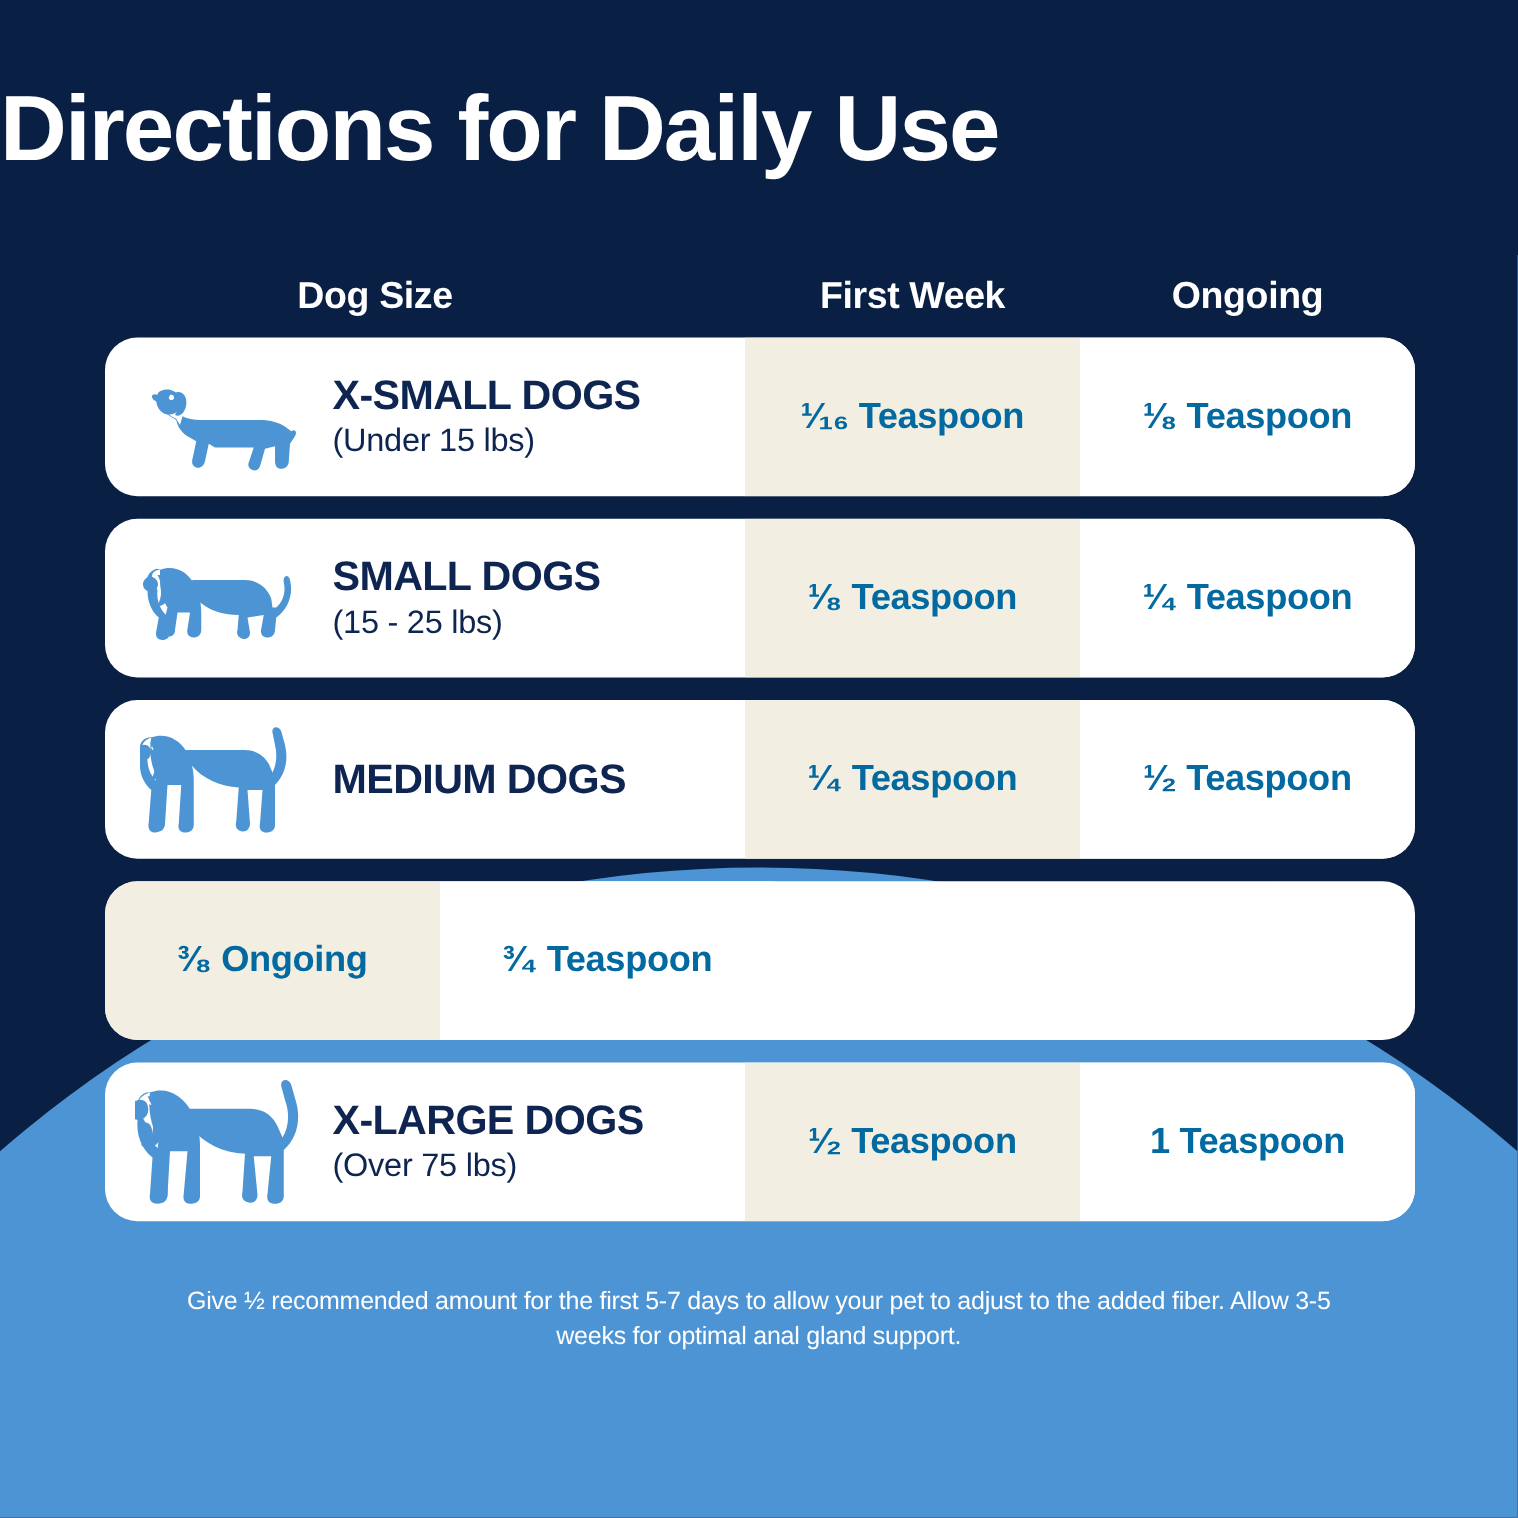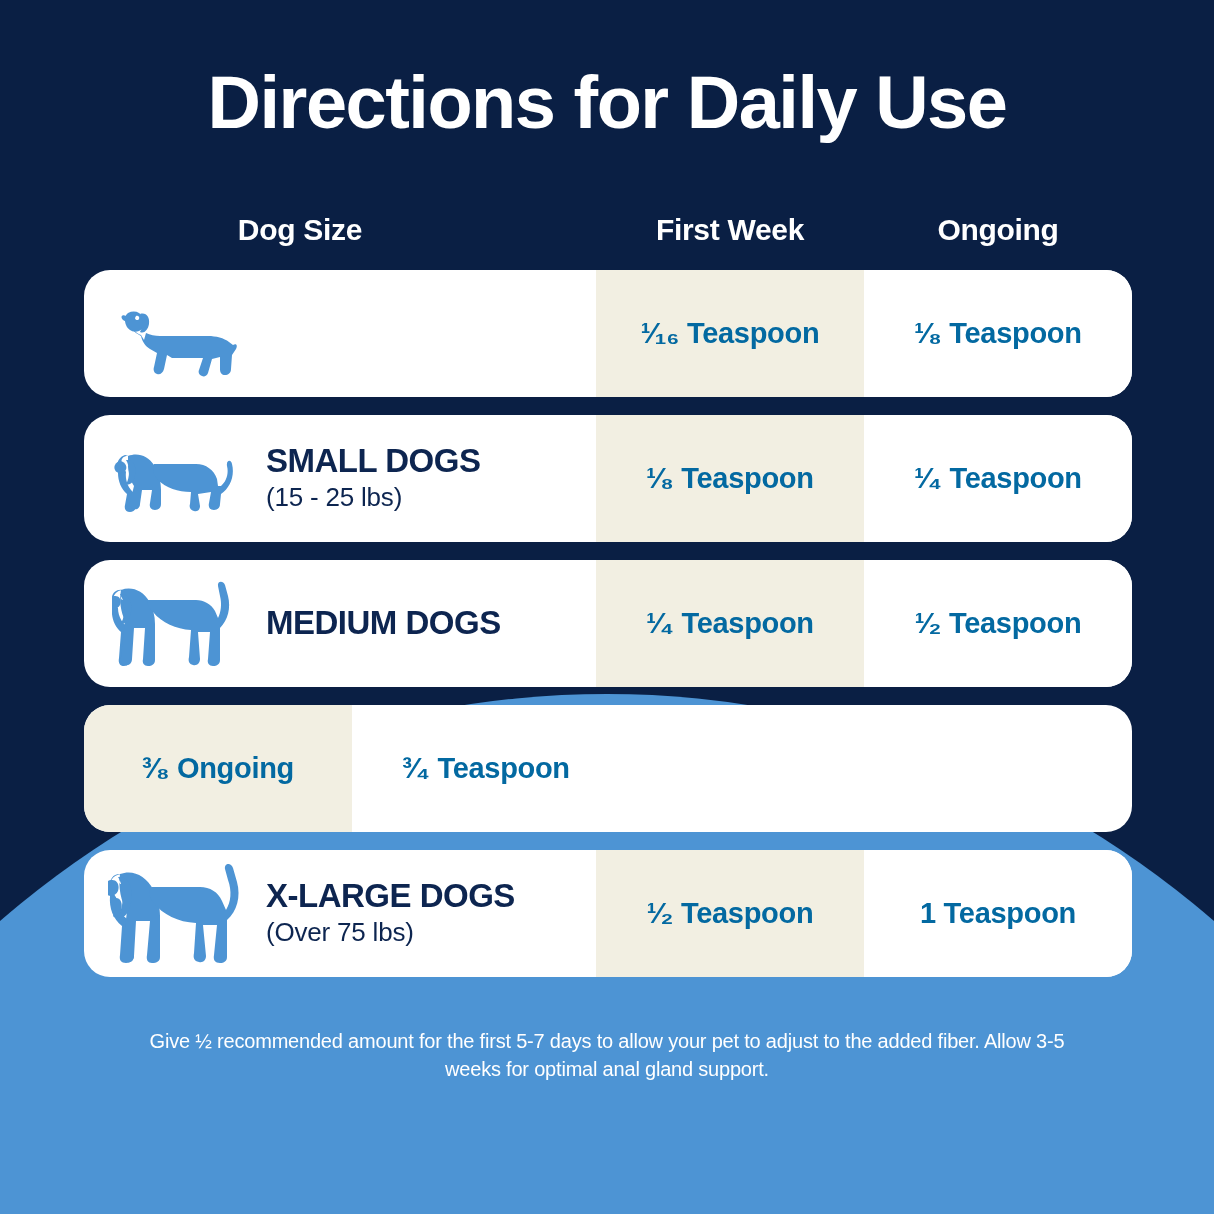--- a/index.html
+++ b/index.html
@@ -35,37 +35,36 @@
     width: 1214px;
     height: 1214px;
   }
 
   
   #title {
     position: absolute;
     left: 0;
     right: 0;
     top: 66px;
-    text-align: center;
     color: #ffffff;
     font-size: 74px;
     font-weight: bold;
     letter-spacing: -1.5px;
     line-height: 1;
   }
 
   
   #col-headers {
     position: absolute;
     left: 84px;
     right: 82px;
     top: 206px;
     height: 48px;
     display: flex;
-    align-items: center;
+    align-items: flex-end;
   }
   .hdr {
     color: #ffffff;
     font-size: 30px;
     font-weight: bold;
     text-align: center;
     letter-spacing: -0.3px;
     white-space: nowrap;
   }
   .hdr-size    { width: 512px; text-align: center; padding-right: 80px; }
@@ -170,20 +169,24 @@
     <div class="row">
       <div class="cell-size">
         <div class="dog-icon">
           <svg width="132" height="102" viewBox="0 0 132 102">
             <path fill="#4d94d4" d="M14 33 C10 31 8 34 11 37 L18 41 C20 46 24 50 29 52 L32 57 L34 50 C38 52 43 53 48 53 L96 53 C104 53 112 55 117 59 L121 62 C124 60 126 62 124 66 L120 72 L119 86 C119 90 116 92 113 92 C110 92 108 90 108 86 L108 74 L100 76 L96 90 C95 93 92 94 90 93 C87 92 86 89 87 87 L91 75 L60 75 L55 72 L52 86 C51 90 48 92 45 91 C42 90 41 87 42 84 L45 70 L38 66 C33 63 30 58 29 53 L24 50 C20 47 17 43 16 38 Z"></path>
             <path fill="#4d94d4" d="M16 30 C22 27 28 29 31 34 C34 40 32 46 27 48 C21 50 16 47 14 42 C12 37 13 32 16 30 Z"></path>
             <path fill="#ffffff" d="M24 33 C26 32 28 34 27 36 C26 38 23 37 23 35 Z"></path>
             <path fill="#4d94d4" d="M28 31 C34 29 38 34 37 41 C36 47 32 51 28 49 C31 44 31 36 28 31 Z"></path>
           </svg>
         </div>
+        <div class="size-text">
+          <div class="size-name">X-SMALL DOGS</div>
+          <div class="size-range">(Under 15 lbs)</div>
+        </div>
       </div>
       <div class="cell-dose cell-first">¹⁄₁₆ Teaspoon</div>
       <div class="cell-dose cell-ongoing">¹⁄₈ Teaspoon</div>
     </div>
 
     <div class="row">
       <div class="cell-size">
         <div class="dog-icon">
           <svg width="132" height="102" viewBox="0 0 132 102">
             <path fill="#4d94d4" d="M18 28 C12 27 8 31 10 36 L14 44 C13 52 16 60 22 65 L24 78 C24 82 21 84 18 84 C14 84 12 81 13 77 L15 66 C9 61 6 53 6 45 L6 40 C4 35 7 29 13 27 Z"></path>

